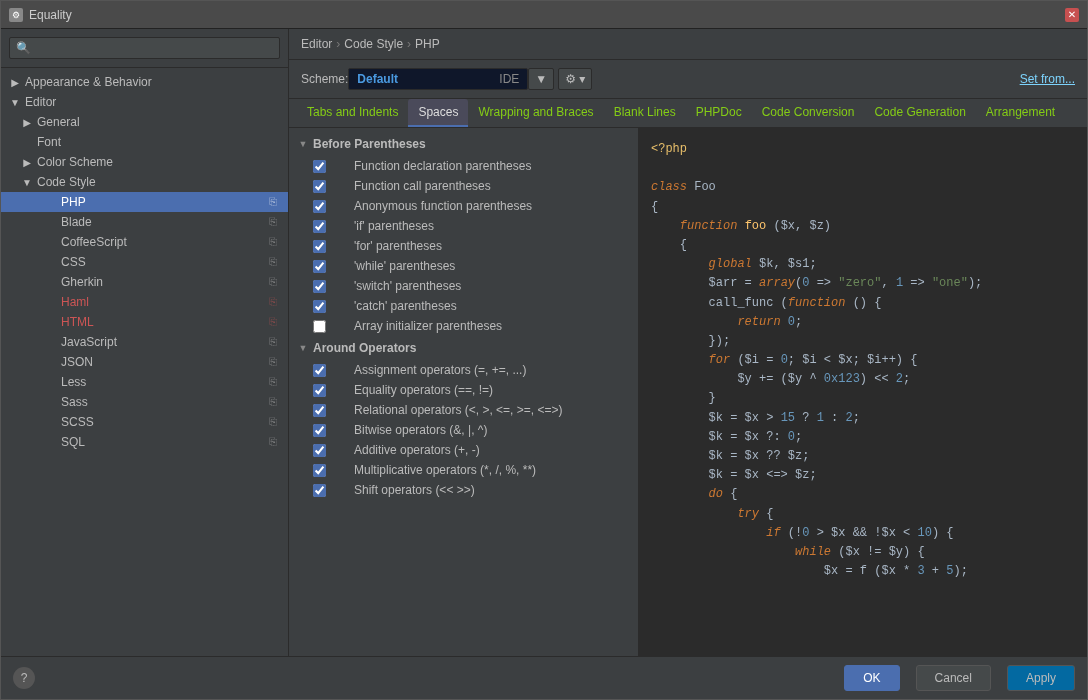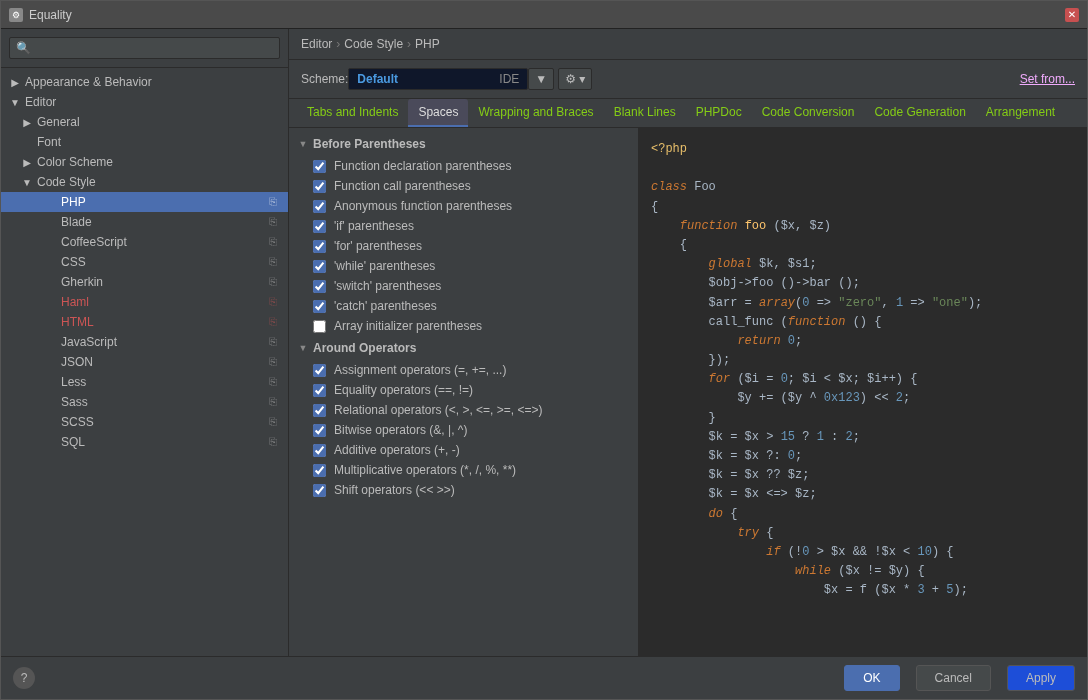--- a/index.html
+++ b/index.html
@@ -39,57 +39,57 @@
     .breadcrumb { padding: 8px 12px; color: #bbb; font-size: 12px; display: flex; align-items: center; gap: 4px; border-bottom: 1px solid #2b2b2b; }
     .breadcrumb .sep { color: #777; }
 
     .scheme-row { display: flex; align-items: center; padding: 8px 12px; border-bottom: 1px solid #2b2b2b; }
     .scheme-label { color: #bbb; font-size: 12px; }
     .scheme-select { background: #0f172a; border: 1px solid #2b2b2b; color: #4a9ae1; padding: 3px 8px; font-size: 12px; border-radius: 2px; min-width: 180px; display: flex; align-items: center; justify-content: space-between; cursor: pointer; }
     .scheme-select .name { color: #4a9ae1; font-weight: bold; }
     .scheme-select .ide-label { color: #888; margin-left: 4px; }
     .scheme-dropdown-btn { background: #45494a; border: 1px solid #2b2b2b; color: #bbb; padding: 3px 6px; cursor: pointer; border-radius: 2px; }
     .gear-btn { background: #45494a; border: 1px solid #2b2b2b; color: #bbb; padding: 3px 6px; cursor: pointer; border-radius: 2px; margin-left: 4px; }
-    .set-from { margin-left: auto; color: #f0abfc; cursor: pointer; font-size: 12px; text-decoration: underline; }
+    .set-from { margin-left: auto; color: #7dd3fc; cursor: pointer; font-size: 12px; text-decoration: underline; }
 
     
     .tabs { display: flex; border-bottom: 1px solid #2b2b2b; background: #3c3f41; padding: 0 8px; }
     .tab { padding: 6px 10px; font-size: 12px; color: #84cc16; cursor: pointer; border-bottom: 2px solid transparent; }
     .tab.active { color: #ddd; border-bottom: 2px solid #4b6eaf; background: #4a4a5a; border-top-left-radius: 3px; border-top-right-radius: 3px; }
 
     
     .split-panel { display: flex; flex: 1; overflow: hidden; }
 
     
     .settings-list { width: 350px; overflow-y: auto; background: #3c3f41; border-right: 1px solid #2b2b2b; padding: 4px 0; }
     .section-header { display: flex; align-items: center; padding: 5px 8px; font-size: 12px; color: #bbb; font-weight: bold; cursor: pointer; }
     .section-arrow { width: 12px; height: 12px; display: inline-flex; align-items: center; justify-content: center; margin-right: 4px; font-size: 9px; color: #888; }
     .section-arrow.open::before { content: '▼'; }
-    .setting-item { display: flex; align-items: center; padding: 3px 8px 3px 24px; font-size: 12px; color: #bbb; }
+    .setting-item { display: flex; align-items: center; padding: 3px 8px 3px 24px; font-size: 12px; color: #bbb; gap: 20px; }
     .setting-item input[type="checkbox"] { margin-right: 8px; accent-color: #4b6eaf; }
 
     
     .code-preview { flex: 1; background: #2b2b2b; overflow: auto; padding: 12px; font-family: 'Courier New', monospace; font-size: 12px; line-height: 1.6; }
     .code-line { white-space: pre; }
     .c-default { color: #a9b7c6; }
     .c-keyword { color: #cc7832; font-style: italic; }
     .c-function { color: #ffc66d; }
     .c-string { color: #6a8759; }
     .c-number { color: #6897bb; }
     .c-tag { color: #e8bf6a; }
 
     
     .footer { background: #3c3f41; border-top: 1px solid #2b2b2b; padding: 8px 12px; display: flex; align-items: center; justify-content: space-between; }
     .footer-left { display: flex; align-items: center; }
     .help-btn { width: 22px; height: 22px; border-radius: 50%; background: #555; color: #bbb; display: flex; align-items: center; justify-content: center; font-size: 12px; cursor: pointer; border: none; }
     .footer-right { display: flex; gap: 16px; }
     .btn { padding: 5px 18px; font-size: 12px; border-radius: 3px; cursor: pointer; border: 1px solid #555; }
     .btn-ok { background: #4b6eaf; color: #fff; border-color: #4b6eaf; }
     .btn-cancel { background: #45494a; color: #bbb; }
-    .btn-apply { background: #1d4ed8; color: #bbb; }
+    .btn-apply { background: #0369a1; color: #bbb; }
 
     
     ::-webkit-scrollbar { width: 8px; height: 8px; }
     ::-webkit-scrollbar-track { background: #3c3f41; }
     ::-webkit-scrollbar-thumb { background: #555; border-radius: 4px; }
   </style>
 </head>
 <body>
 
 <div class="window">
@@ -315,21 +315,20 @@
 
         <div class="code-preview">
 
         <div class="code-line"><span class="c-tag">&lt;?php</span></div>
             <div class="code-line">&nbsp;</div>
             <div class="code-line"><span class="c-keyword">class</span><span class="c-default"> Foo</span></div>
             <div class="code-line"><span class="c-default">{</span></div>
             <div class="code-line"><span class="c-default">    </span><span class="c-keyword">function</span><span class="c-default"> </span><span class="c-function">foo</span><span class="c-default"> ($x, $z)</span></div>
             <div class="code-line"><span class="c-default">    {</span></div>
             <div class="code-line"><span class="c-default">        </span><span class="c-keyword">global</span><span class="c-default"> $k, $s1;</span></div>
-            <div class="code-line"><span class="c-default">        $obj-&gt;foo ()-&gt;bar ();</span></div>
             <div class="code-line"><span class="c-default">        $arr = </span><span class="c-keyword">array</span><span class="c-default">(</span><span class="c-number">0</span><span class="c-default"> =&gt; </span><span class="c-string">"zero"</span><span class="c-default">, </span><span class="c-number">1</span><span class="c-default"> =&gt; </span><span class="c-string">"one"</span><span class="c-default">);</span></div>
             <div class="code-line"><span class="c-default">        call_func (</span><span class="c-keyword">function</span><span class="c-default"> () {</span></div>
             <div class="code-line"><span class="c-default">            </span><span class="c-keyword">return</span><span class="c-default"> </span><span class="c-number">0</span><span class="c-default">;</span></div>
             <div class="code-line"><span class="c-default">        });</span></div>
             <div class="code-line"><span class="c-default">        </span><span class="c-keyword">for</span><span class="c-default"> ($i = </span><span class="c-number">0</span><span class="c-default">; $i &lt; $x; $i++) {</span></div>
             <div class="code-line"><span class="c-default">            $y += ($y ^ </span><span class="c-number">0x123</span><span class="c-default">) &lt;&lt; </span><span class="c-number">2</span><span class="c-default">;</span></div>
             <div class="code-line"><span class="c-default">        }</span></div>
             <div class="code-line"><span class="c-default">        $k = $x &gt; </span><span class="c-number">15</span><span class="c-default"> ? </span><span class="c-number">1</span><span class="c-default"> : </span><span class="c-number">2</span><span class="c-default">;</span></div>
             <div class="code-line"><span class="c-default">        $k = $x ?: </span><span class="c-number">0</span><span class="c-default">;</span></div>
             <div class="code-line"><span class="c-default">        $k = $x ?? $z;</span></div>

